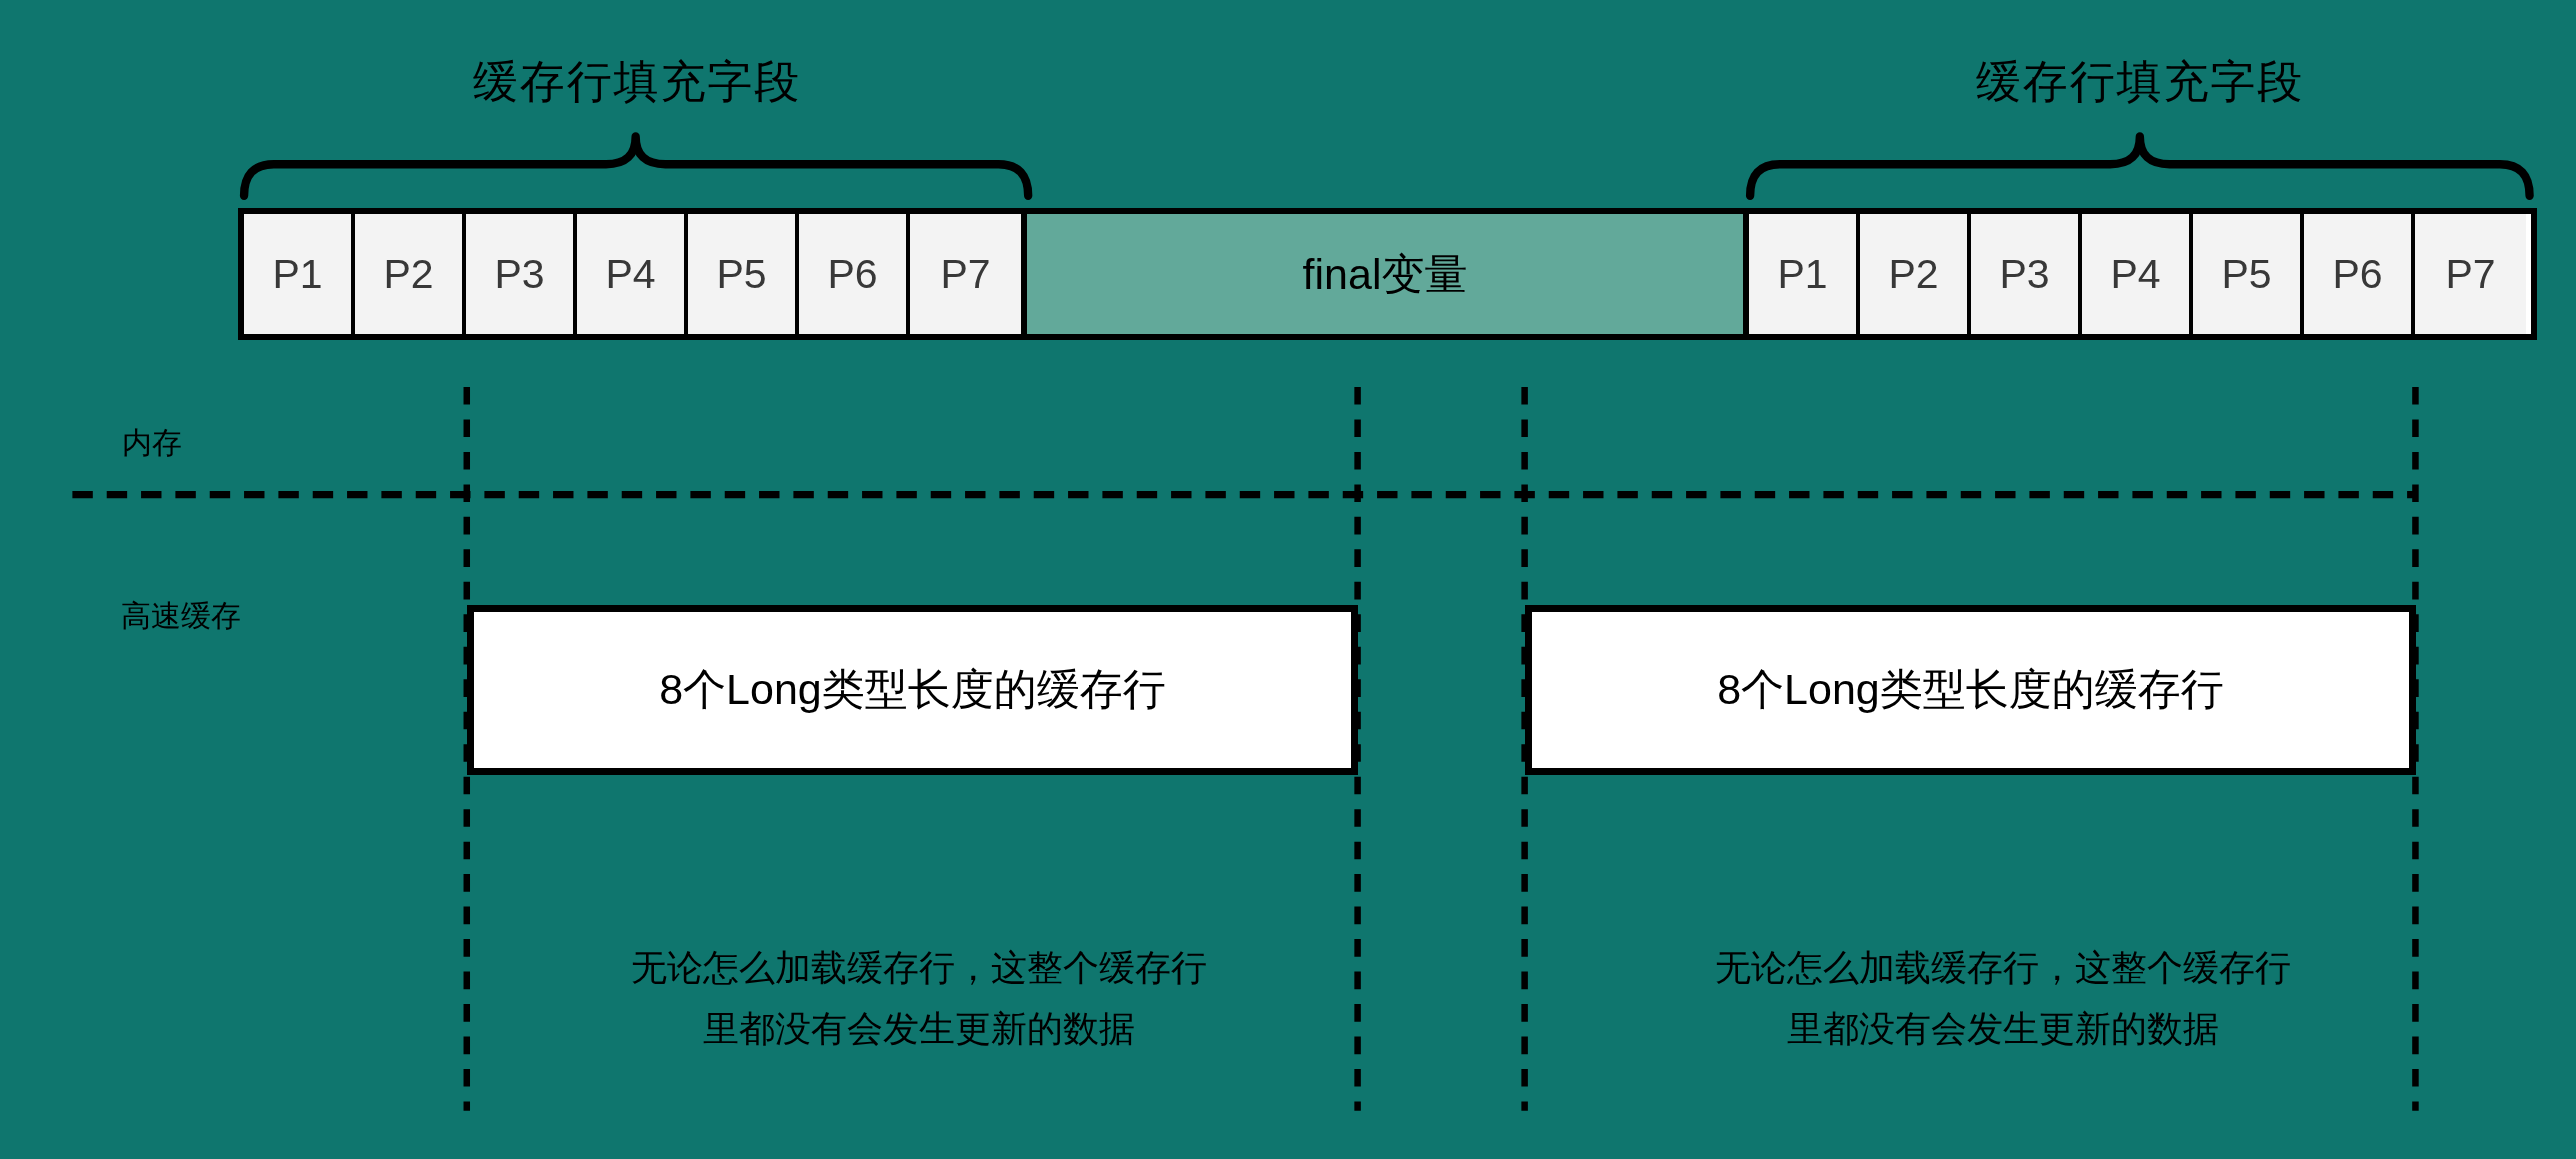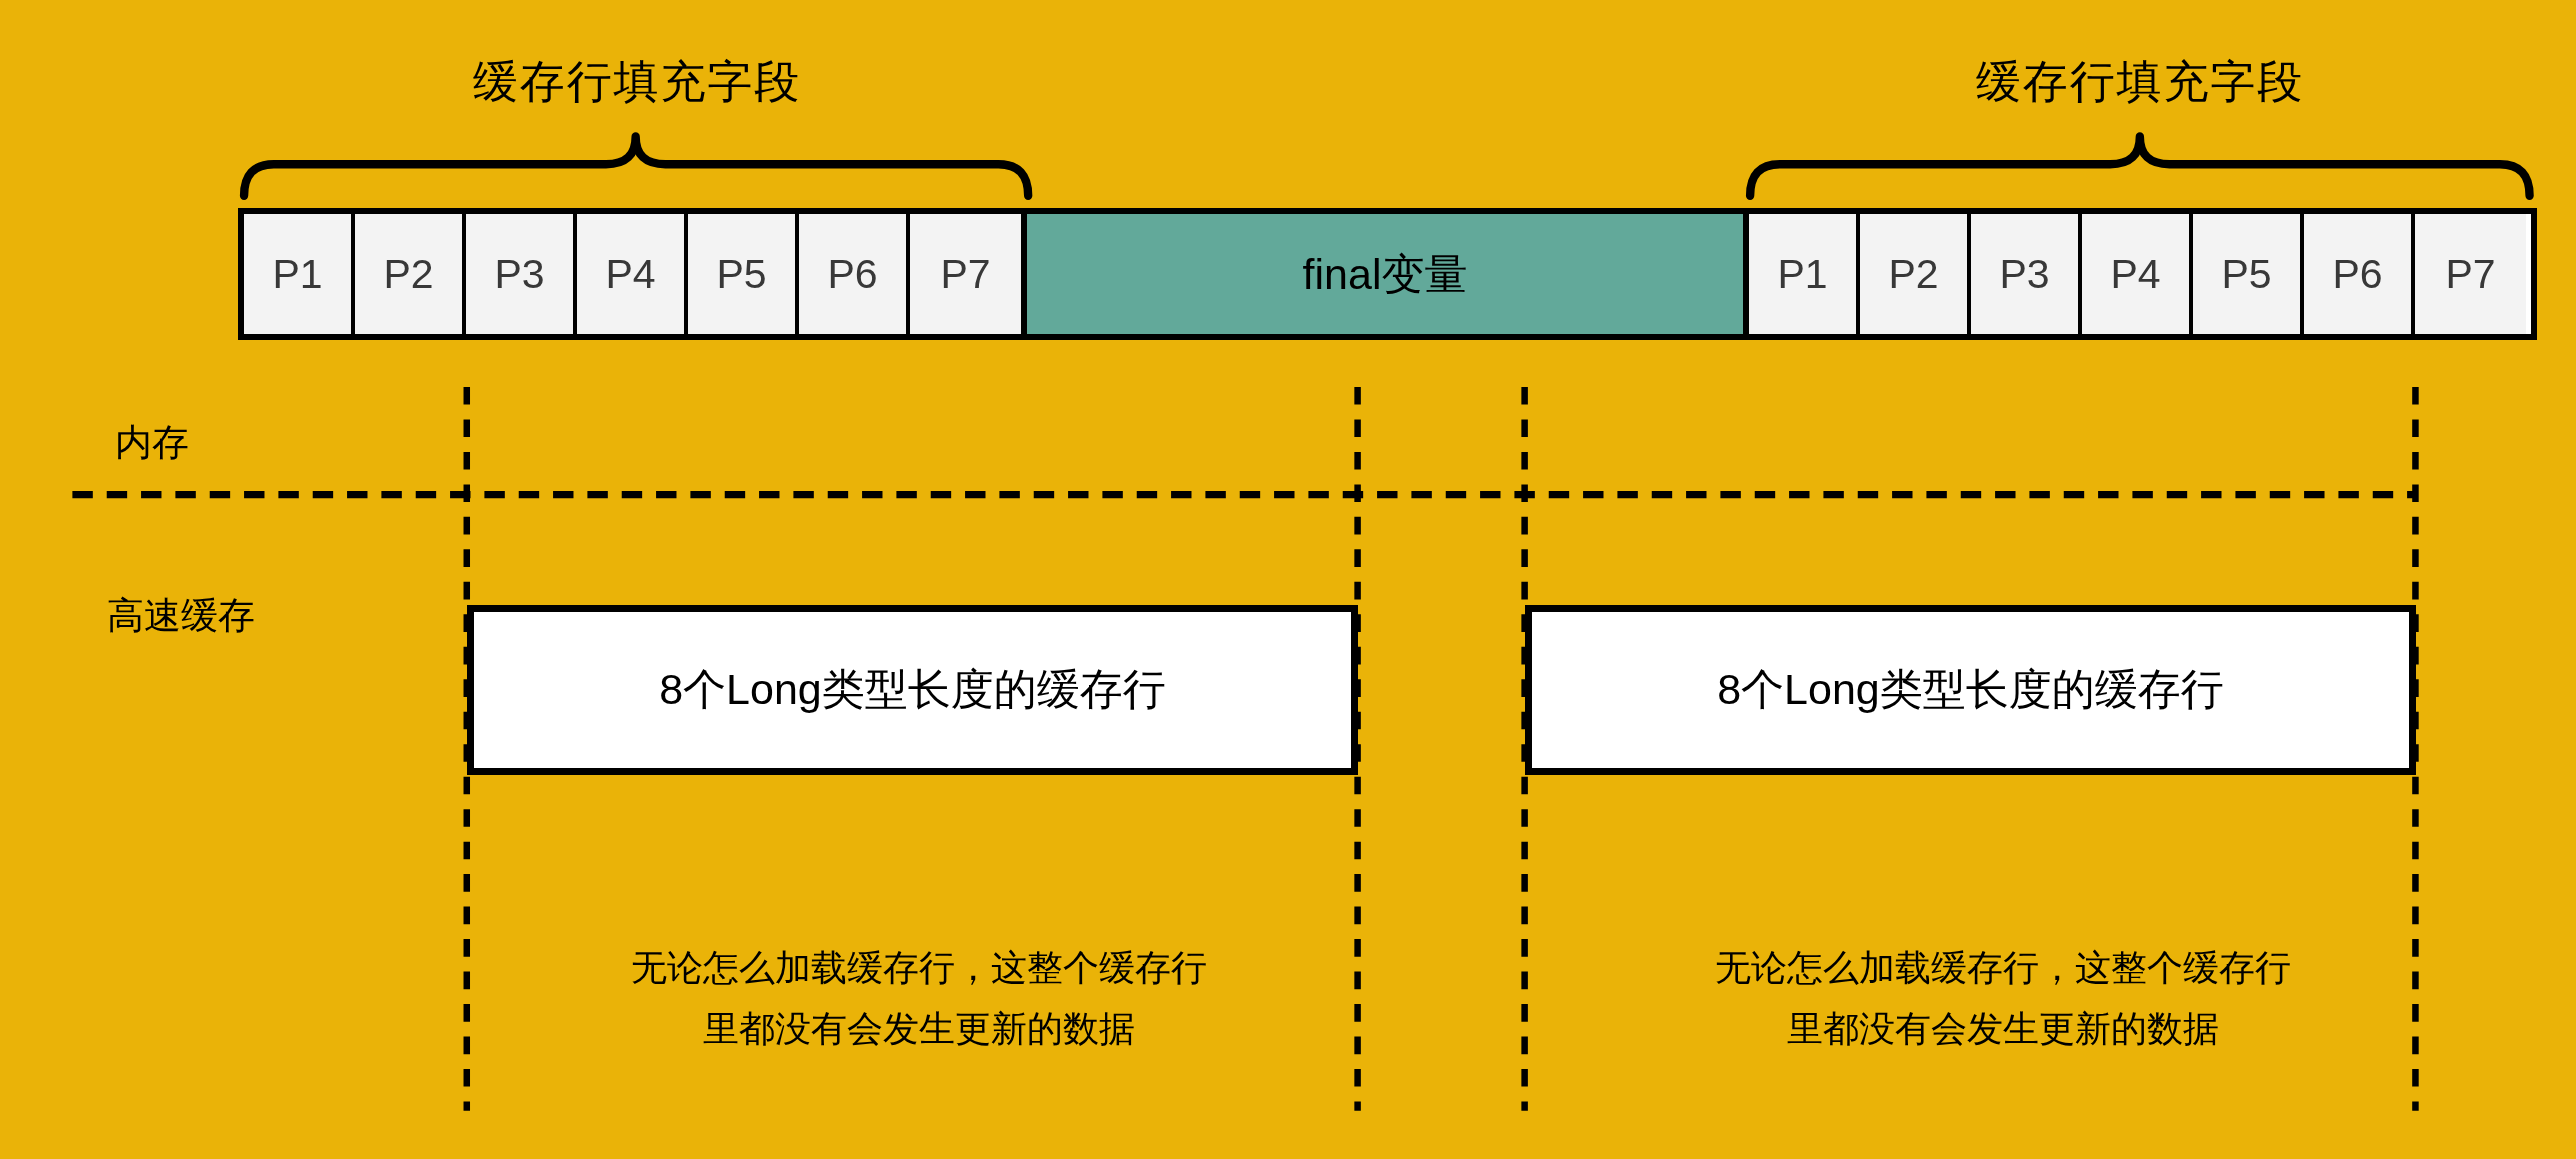--- a/index.html
+++ b/index.html
@@ -4,21 +4,21 @@
 <style>
   html, body {
     margin: 0;
     padding: 0;
     background: #ffffff;
   }
   #canvas {
     position: relative;
     width: 2576px;
     height: 1159px;
-    background: #eab308;
+    background: #0f766e;
     font-family: "Liberation Sans", "DejaVu Sans", sans-serif;
     color: #000;
     overflow: hidden;
   }
   .abs { position: absolute; }
   .center-xy { transform: translate(-50%, -50%); }
   .center-x { transform: translateX(-50%); }
 
   .brace-label {
     font-size: 45px;
@@ -67,21 +67,21 @@
     flex-direction: column;
     align-items: center;
     justify-content: center;
     font-size: 43px;
     line-height: 54px;
     color: #000;
     text-align: center;
   }
 
   .side-label {
-    font-size: 37px;
+    font-size: 30px;
     white-space: nowrap;
   }
 
   .cache-box {
     top: 605px;
     width: 891px;
     height: 170px;
     box-sizing: border-box;
     border: 7.4px solid #000;
     background: #ffffff;

